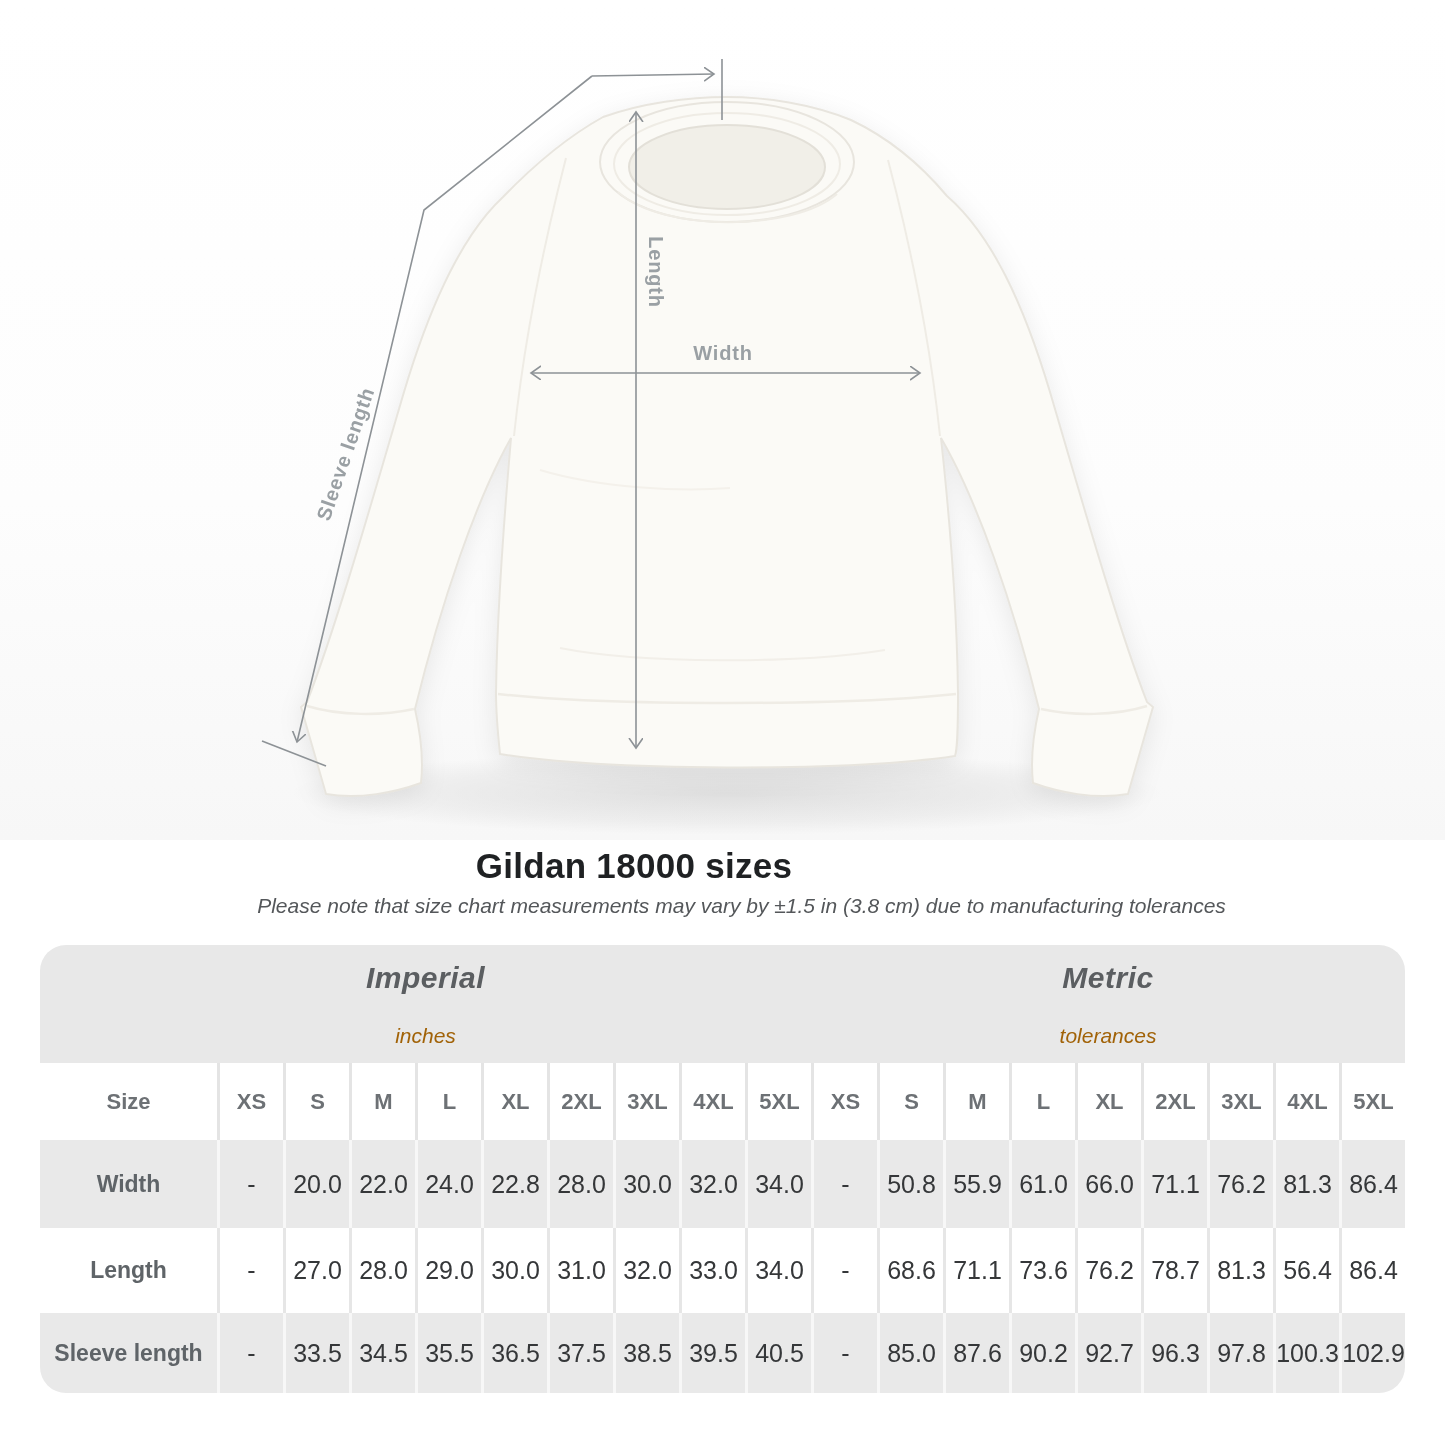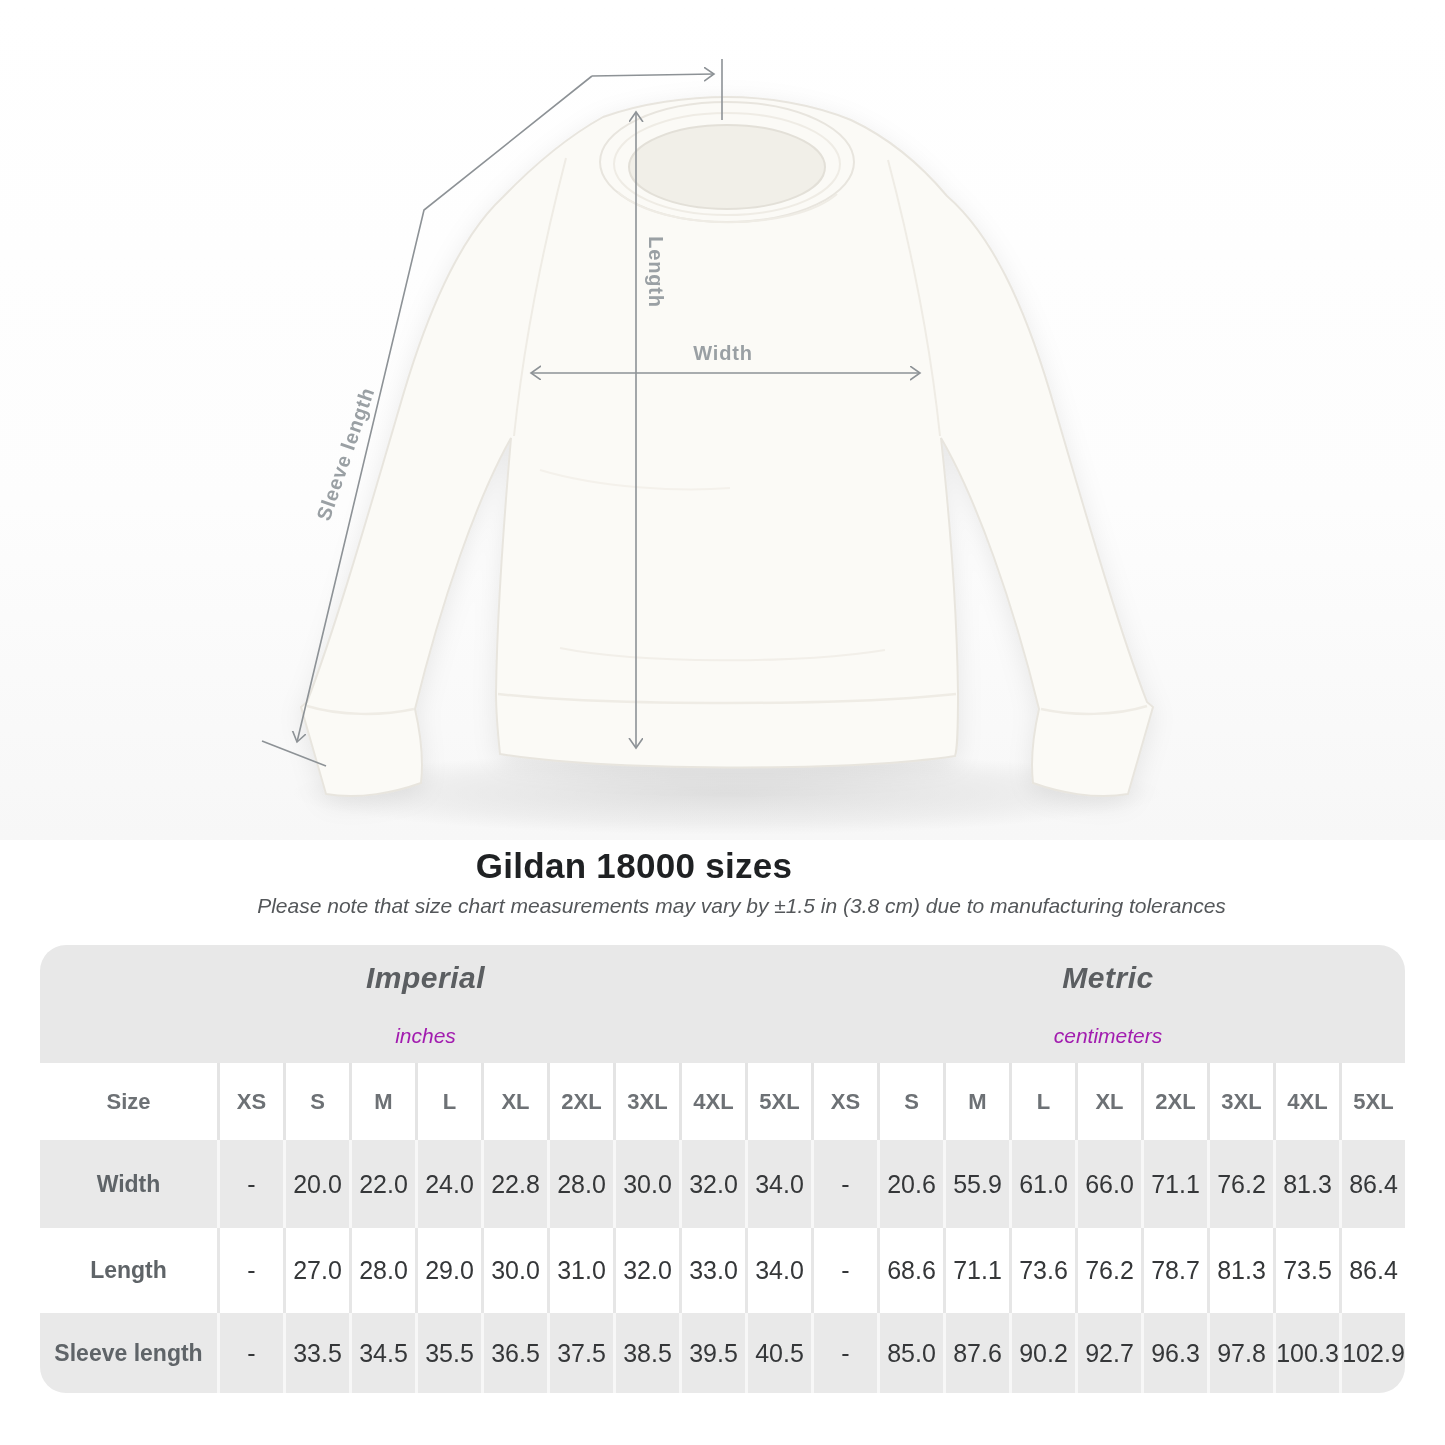--- a/index.html
+++ b/index.html
@@ -39,21 +39,21 @@
   }
   .band-half{
     display:flex;flex-direction:column;justify-content:center;align-items:center;gap:22px;
   }
   .band-half.imperial{width:771px;}
   .band-half.metric{width:594px;}
   .band-title{
     font-size:30px;font-weight:700;font-style:italic;color:#5b5e61;letter-spacing:.5px;
   }
   .band-sub{
-    margin-top:7px;font-size:21px;font-style:italic;color:#a21caf;
+    margin-top:7px;font-size:21px;font-style:italic;color:#a16207;
   }
   .trow{
     display:grid;
     grid-template-columns:177px repeat(18,1fr);
   }
   .trow .cell{
     display:flex;align-items:center;justify-content:center;
     font-size:25px;color:#353739;
   }
   .sizes-row{height:77px;background:#ffffff;}
@@ -166,21 +166,21 @@
 
   <div class="size-table">
 
     <div class="band">
       <div class="band-half imperial">
         <div class="band-title">Imperial</div>
         <div class="band-sub">inches</div>
       </div>
       <div class="band-half metric">
         <div class="band-title">Metric</div>
-        <div class="band-sub">centimeters</div>
+        <div class="band-sub">tolerances</div>
       </div>
     </div>
 
     <div class="trow sizes-row">
       <div class="cell">Size</div>
       <div class="cell">XS</div>
       <div class="cell">S</div>
       <div class="cell">M</div>
       <div class="cell">L</div>
       <div class="cell">XL</div>
@@ -204,21 +204,21 @@
       <div class="cell">-</div>
       <div class="cell">20.0</div>
       <div class="cell">22.0</div>
       <div class="cell">24.0</div>
       <div class="cell">22.8</div>
       <div class="cell">28.0</div>
       <div class="cell">30.0</div>
       <div class="cell">32.0</div>
       <div class="cell">34.0</div>
       <div class="cell">-</div>
-      <div class="cell">20.6</div>
+      <div class="cell">50.8</div>
       <div class="cell">55.9</div>
       <div class="cell">61.0</div>
       <div class="cell">66.0</div>
       <div class="cell">71.1</div>
       <div class="cell">76.2</div>
       <div class="cell">81.3</div>
       <div class="cell">86.4</div>
     </div>
 
     <div class="trow data-row even">
@@ -232,21 +232,21 @@
       <div class="cell">32.0</div>
       <div class="cell">33.0</div>
       <div class="cell">34.0</div>
       <div class="cell">-</div>
       <div class="cell">68.6</div>
       <div class="cell">71.1</div>
       <div class="cell">73.6</div>
       <div class="cell">76.2</div>
       <div class="cell">78.7</div>
       <div class="cell">81.3</div>
-      <div class="cell">73.5</div>
+      <div class="cell">56.4</div>
       <div class="cell">86.4</div>
     </div>
 
     <div class="trow data-row odd last">
       <div class="cell label">Sleeve length</div>
       <div class="cell">-</div>
       <div class="cell">33.5</div>
       <div class="cell">34.5</div>
       <div class="cell">35.5</div>
       <div class="cell">36.5</div>

